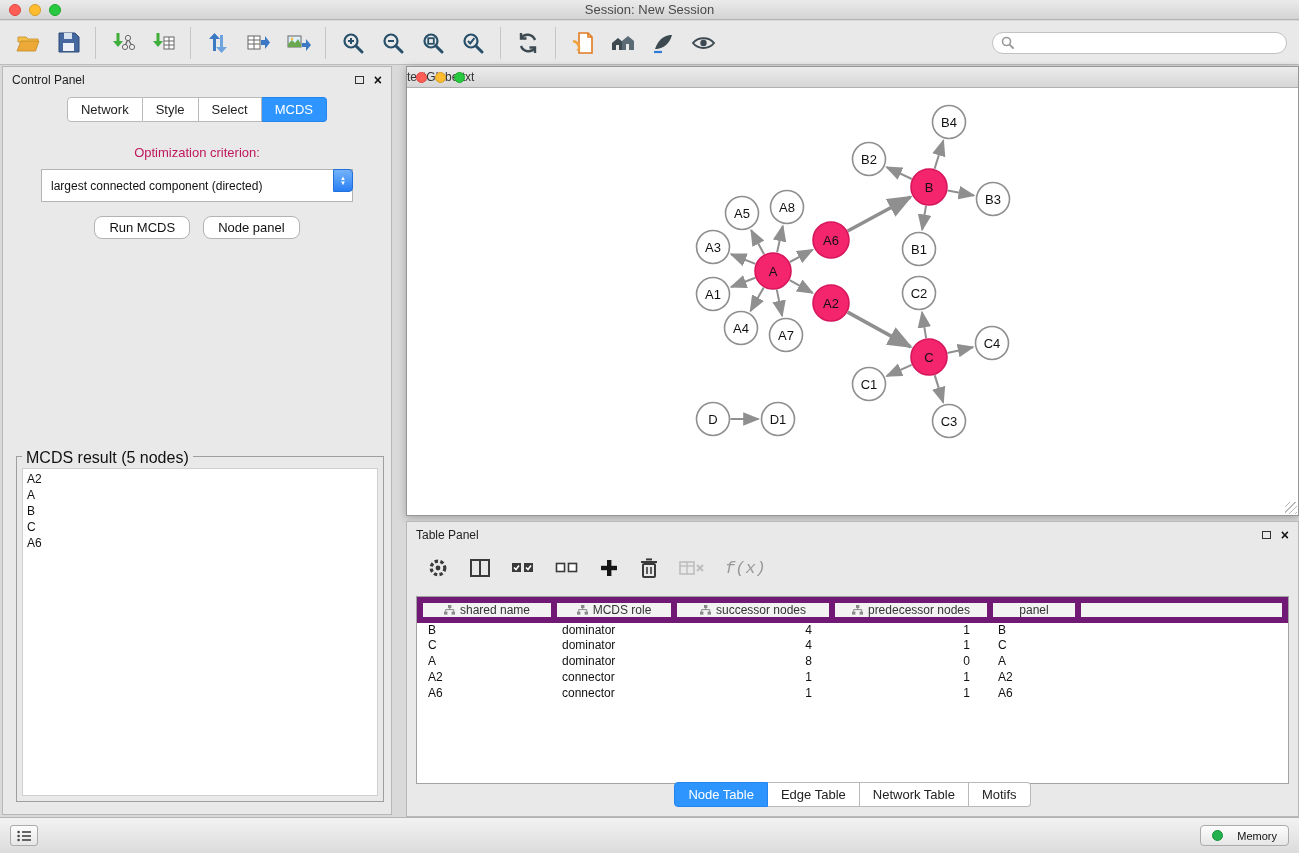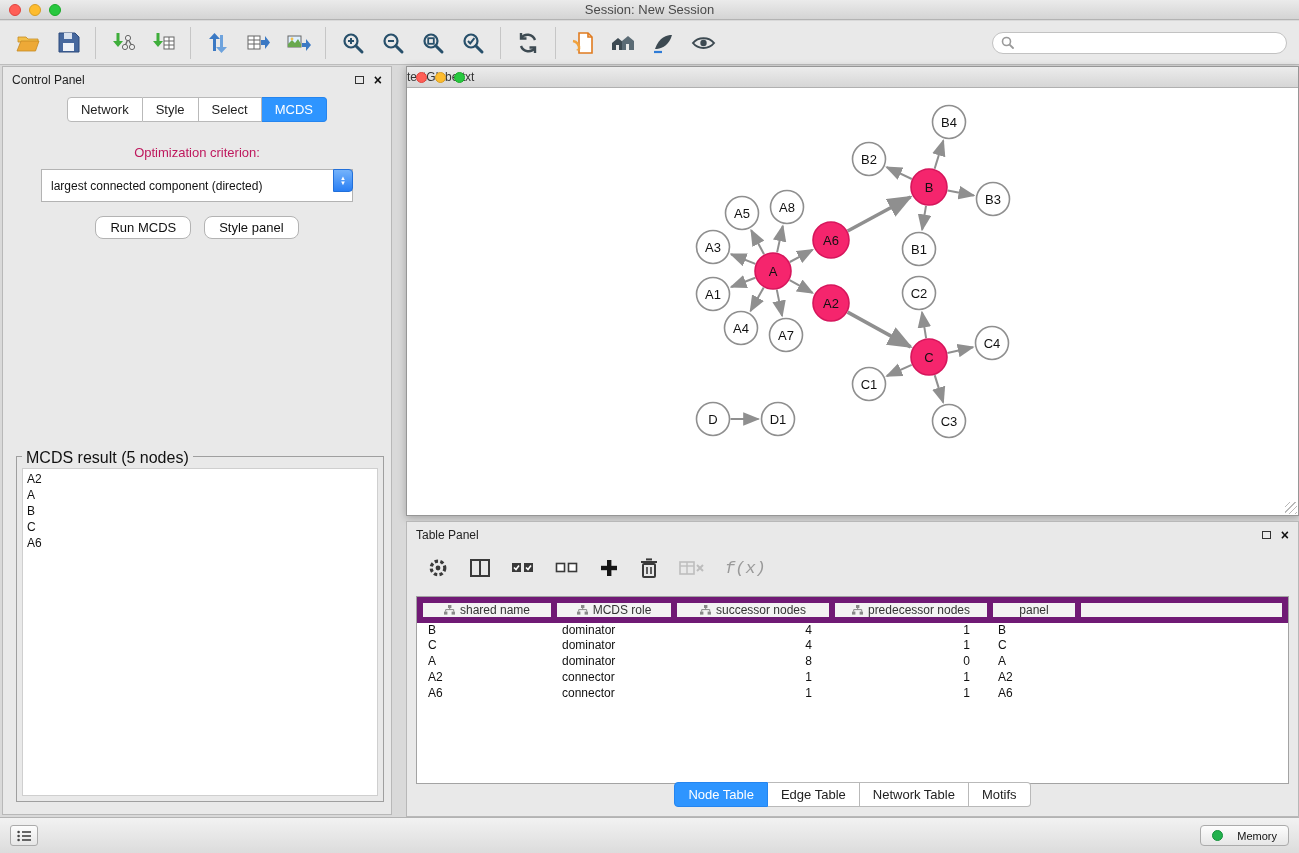--- a/index.html
+++ b/index.html
@@ -235,21 +235,21 @@
   <div class="opt-label">Optimization criterion:</div>
   <div class="popup">
     <span>largest connected component (directed)</span>
     <span class="stepper">
         <span>▲</span>
         <span>▼</span>
       </span>
   </div>
   <div class="btn-row">
     <button class="btn">Run MCDS</button>
-    <button class="btn">Style panel</button>
+    <button class="btn">Node panel</button>
   </div>
   <div class="result-box">
     <span class="result-legend">MCDS result (5 nodes)</span>
     <div class="result-list">
         <div>A2</div>
         <div>A</div>
         <div>B</div>
         <div>C</div>
         <div>A6</div>
       </div>

